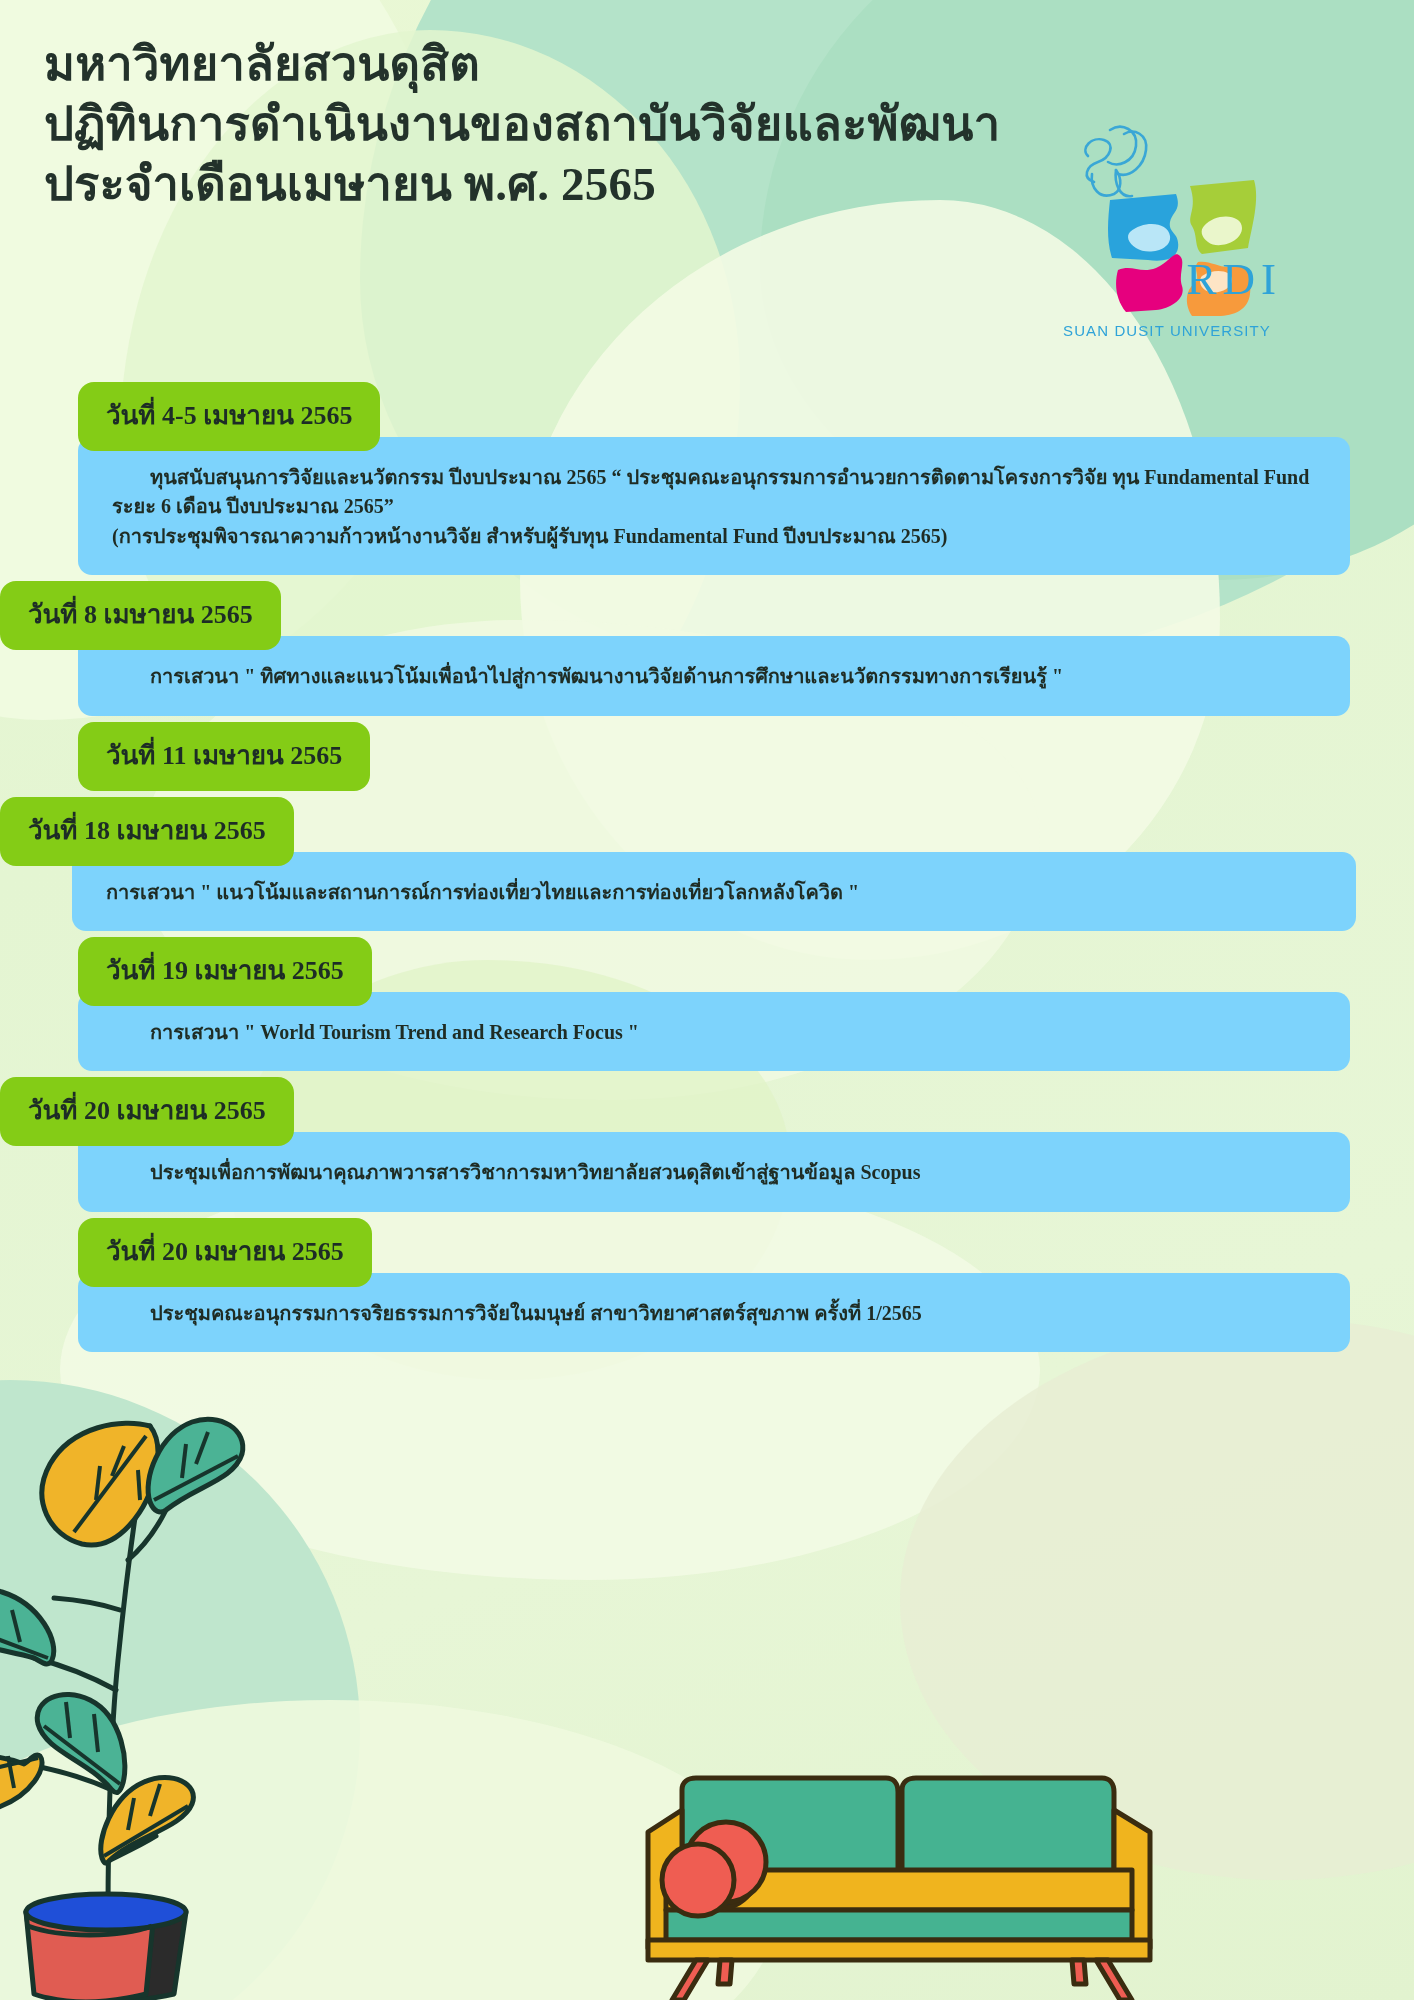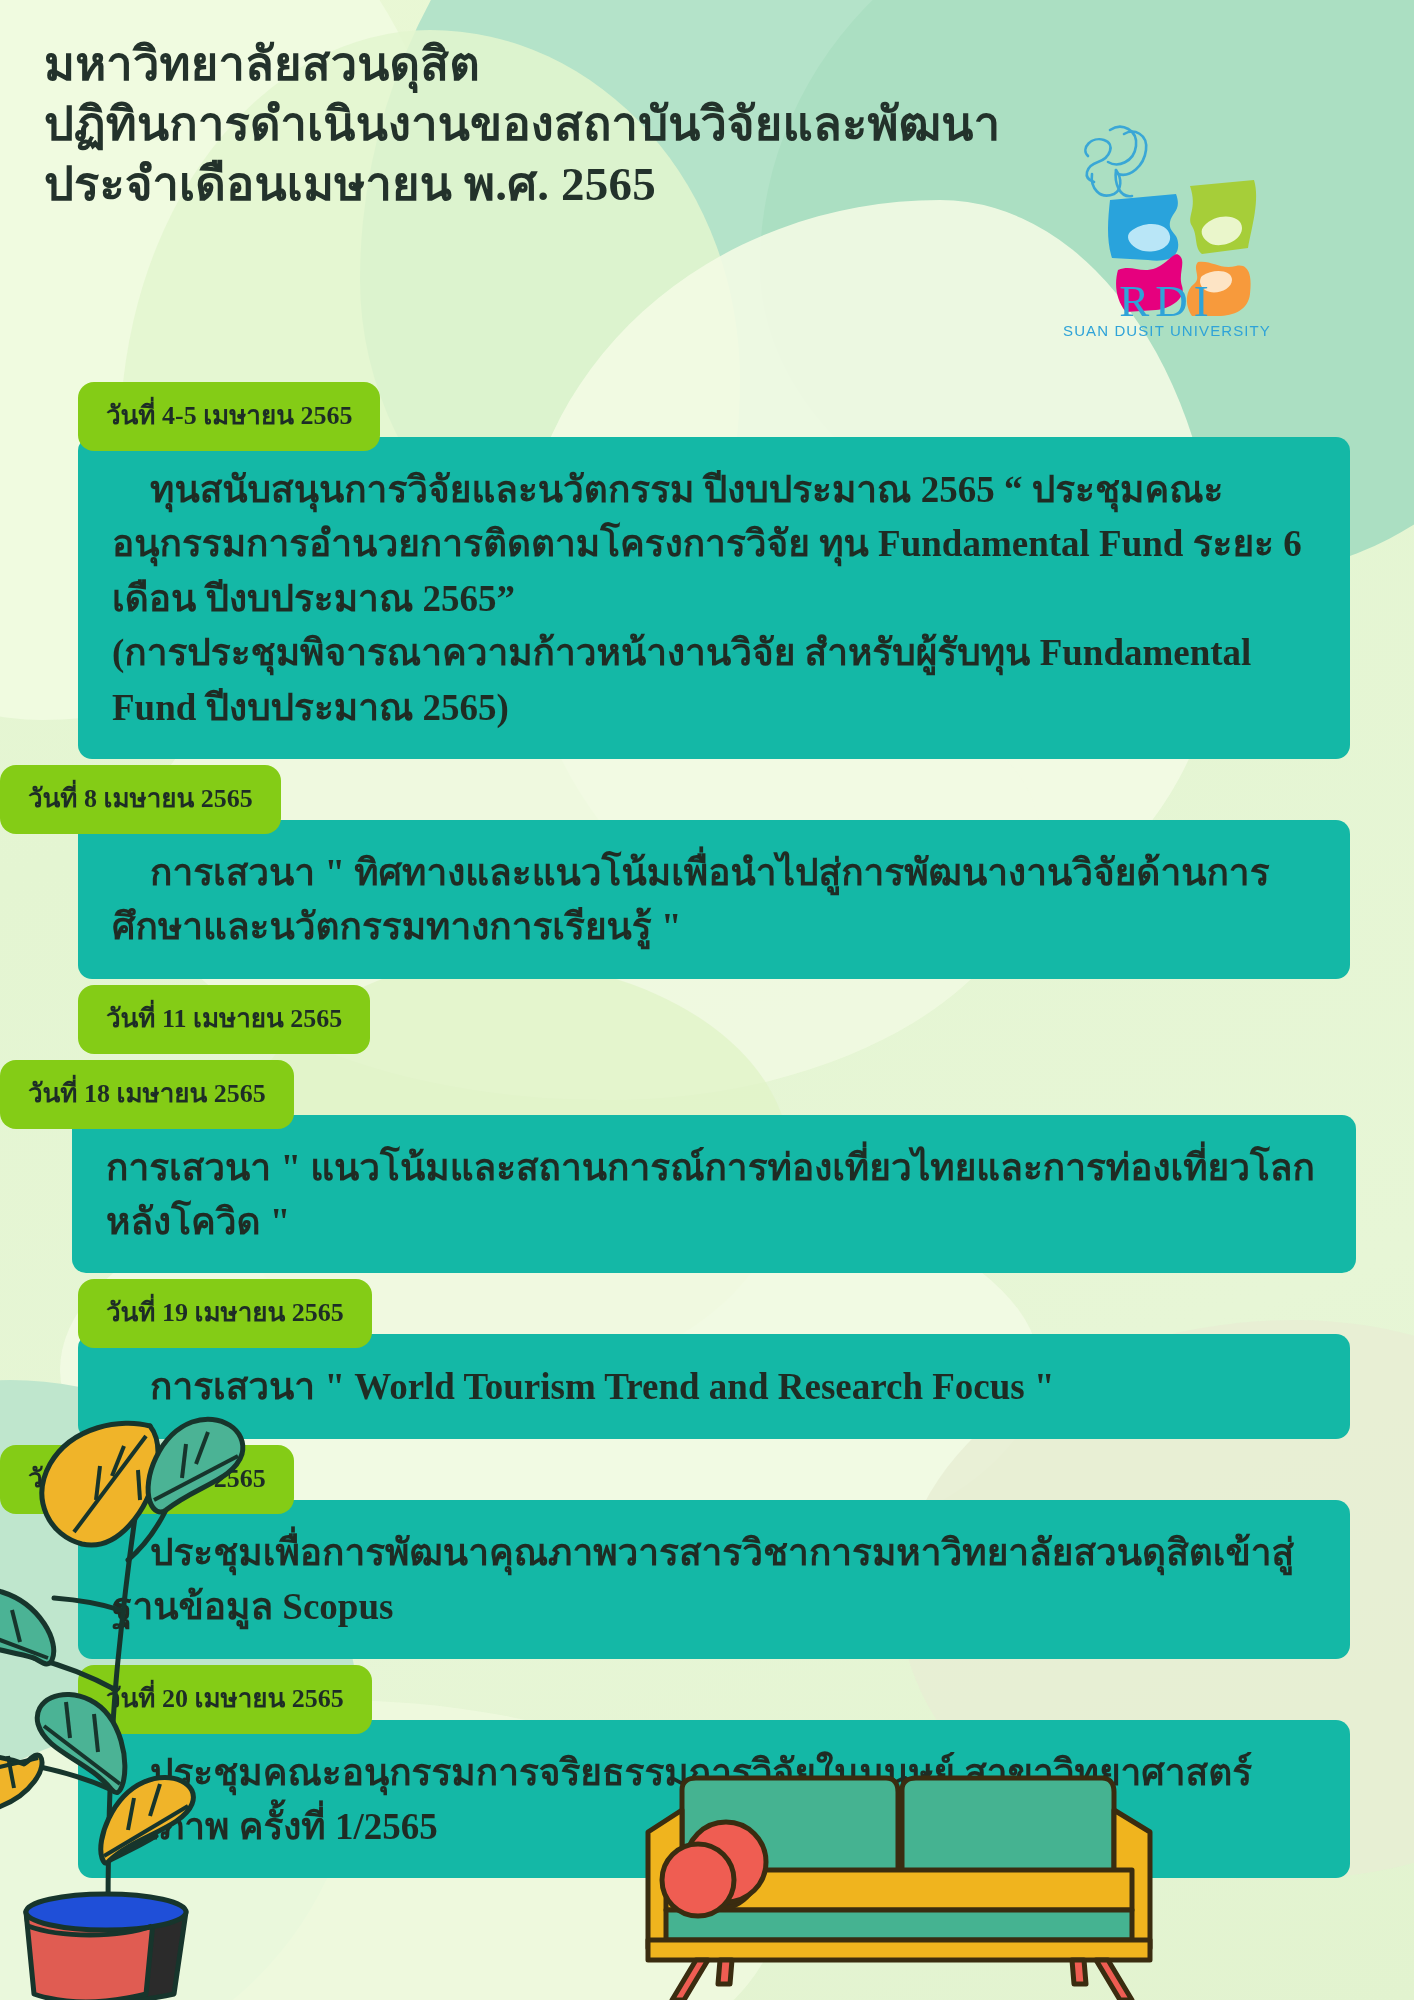--- a/index.html
+++ b/index.html
@@ -128,24 +128,24 @@
     position: absolute;
     top: 108px;
     left: 1052px;
     width: 230px;
     height: 240px;
     z-index: 6;
   }
   .logo svg { display: block; width: 100%; height: 100%; }
   .logo-word {
     position: absolute;
-    top: 171px;
+    top: 149px;
     left: 0;
     width: 230px;
-    text-align: center;
+    text-align: right;
     color: #2fa3d8;
     font-family: "Liberation Serif", "DejaVu Serif", serif;
     font-size: 45px;
     letter-spacing: 6px;
     line-height: 1;
   }
   .logo-sub {
     position: absolute;
     top: 214px;
     left: 0;
@@ -182,29 +182,29 @@
     padding: 21px 28px 22px 28px;
     border-radius: 16px;
     position: relative;
     z-index: 3;
     white-space: nowrap;
   }
   .row-left  { text-align: left;  padding-left: 78px; }
   .row-right { padding-right: 72px; }
 
   .body-card {
-    background: #14b8a6;
+    background: #7dd3fc;
     color: #1f2c24;
     border-radius: 14px;
     margin-top: -14px;
     position: relative;
     z-index: 2;
     font-family: "Liberation Serif", "DejaVu Serif", serif;
     font-weight: bold;
-    font-size: 37px;
+    font-size: 20px;
     line-height: 1.47;
     padding: 26px 14px 24px 34px;
   }
   .card-narrow { margin-left: 78px; margin-right: 64px; }
   .card-wide   { margin-left: 72px; margin-right: 58px; }
   .body-card p { margin: 0; text-indent: 38px; }
   .body-card p.no-indent { text-indent: 0; }
 
   
   .plant {

